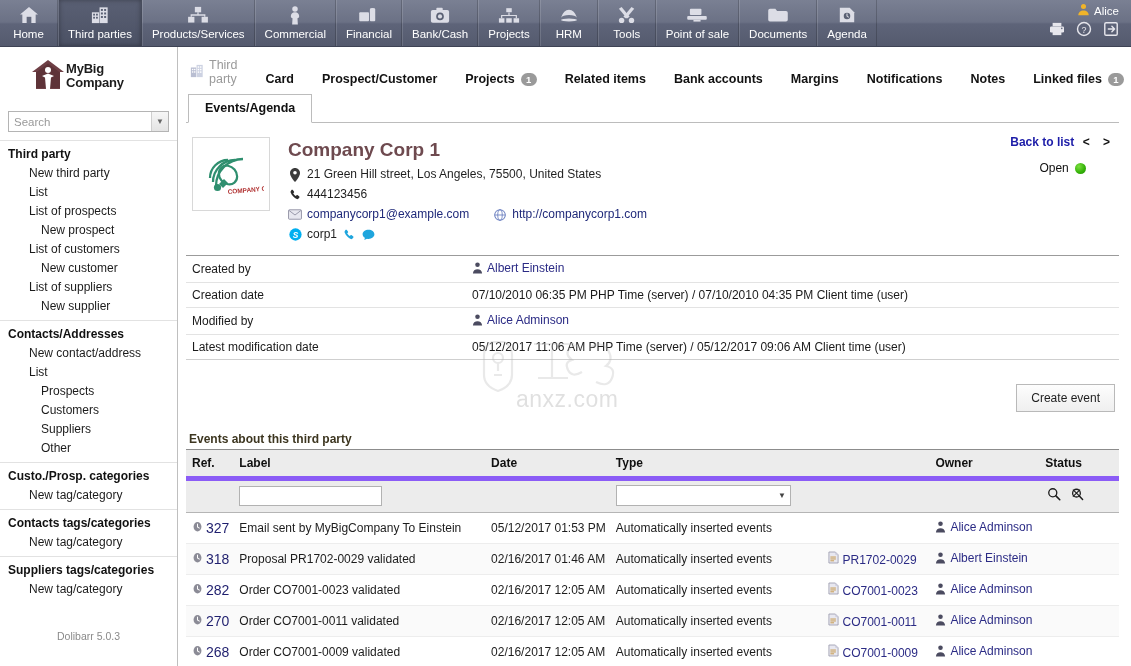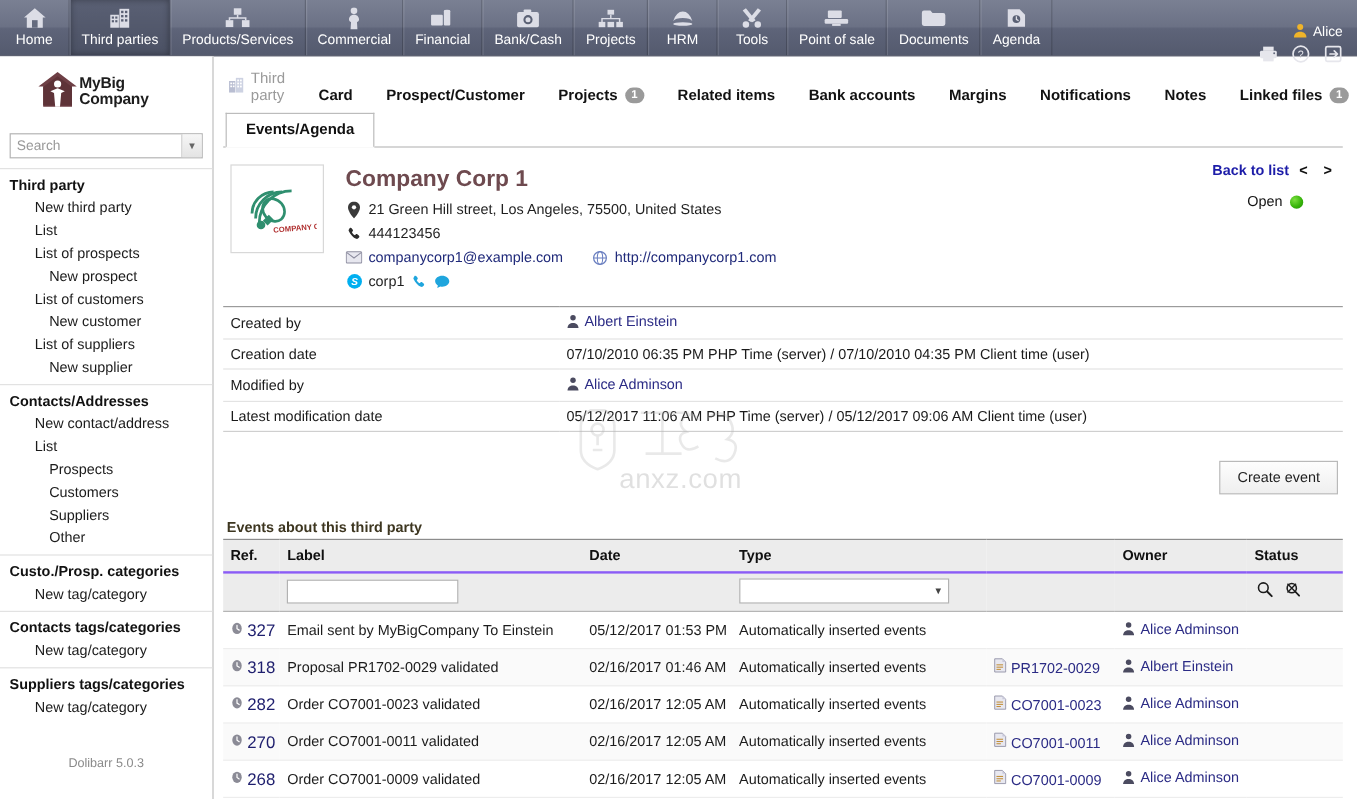--- a/index.html
+++ b/index.html
@@ -53,21 +53,21 @@
     align-items: center;
     justify-content: center;
     margin-top: 1px;
   }
   .topmenu-ico svg { display:block; }
   .topmenu-label { margin-top: 1px; white-space: nowrap; line-height: 14px; }
 
   .topright {
     position: absolute;
     right: 6px;
-    top: 16px;
+    top: 0;
     height: 45px;
     width: 132px;
     color: #fff;
   }
   .topright .user {
     position: absolute;
     right: 6px; top: 3px;
     font-size: 11.5px;
     display: flex; align-items: center; gap: 4px;
   }
@@ -327,21 +327,21 @@
     font-size: 12px;
     font-weight: bold;
     color: #3d3620;
     padding-left: 3px;
     padding-bottom: 3px;
   }
   .ev-table { width: 100%; border-collapse: collapse; }
   .ev-table thead th {
     background: #ececec;
     border-top: 1px solid #8c8c8c;
-    border-bottom: 2px solid #8b5cf6;
+    border-bottom: 5px solid #8b5cf6;
     font-size: 12px;
     font-weight: bold;
     color: #101010;
     text-align: left;
     padding: 6px 4px 6px 6px;
     white-space: nowrap;
   }
   .ev-table .filters td {
     background: #ececec;
     padding: 4px 4px 6px 6px;

